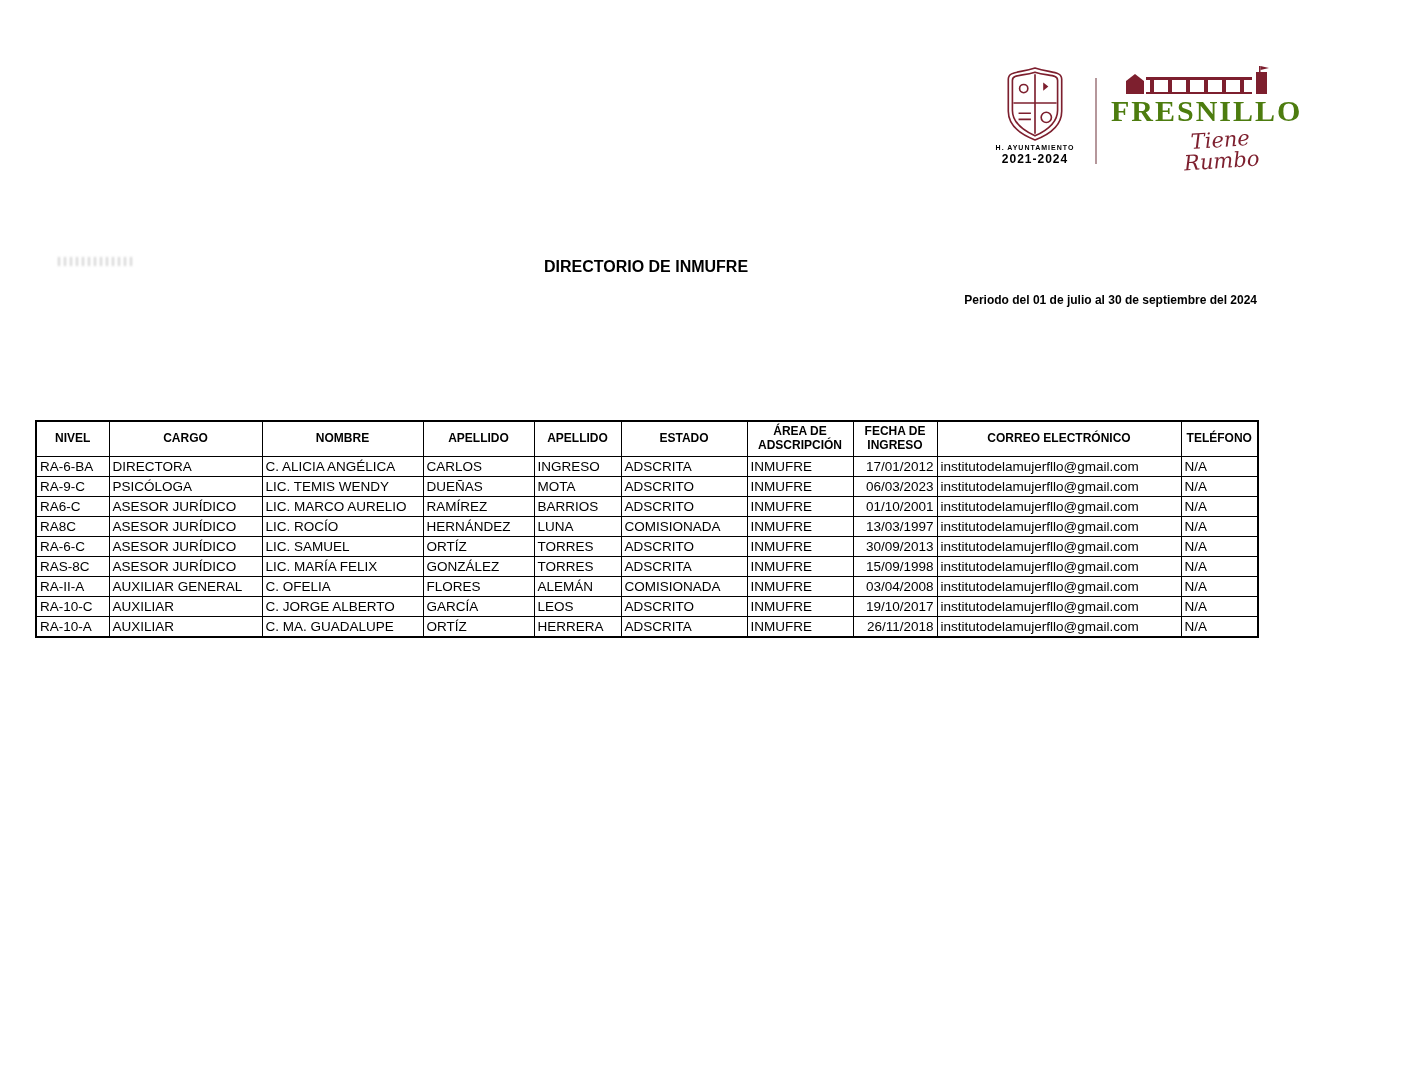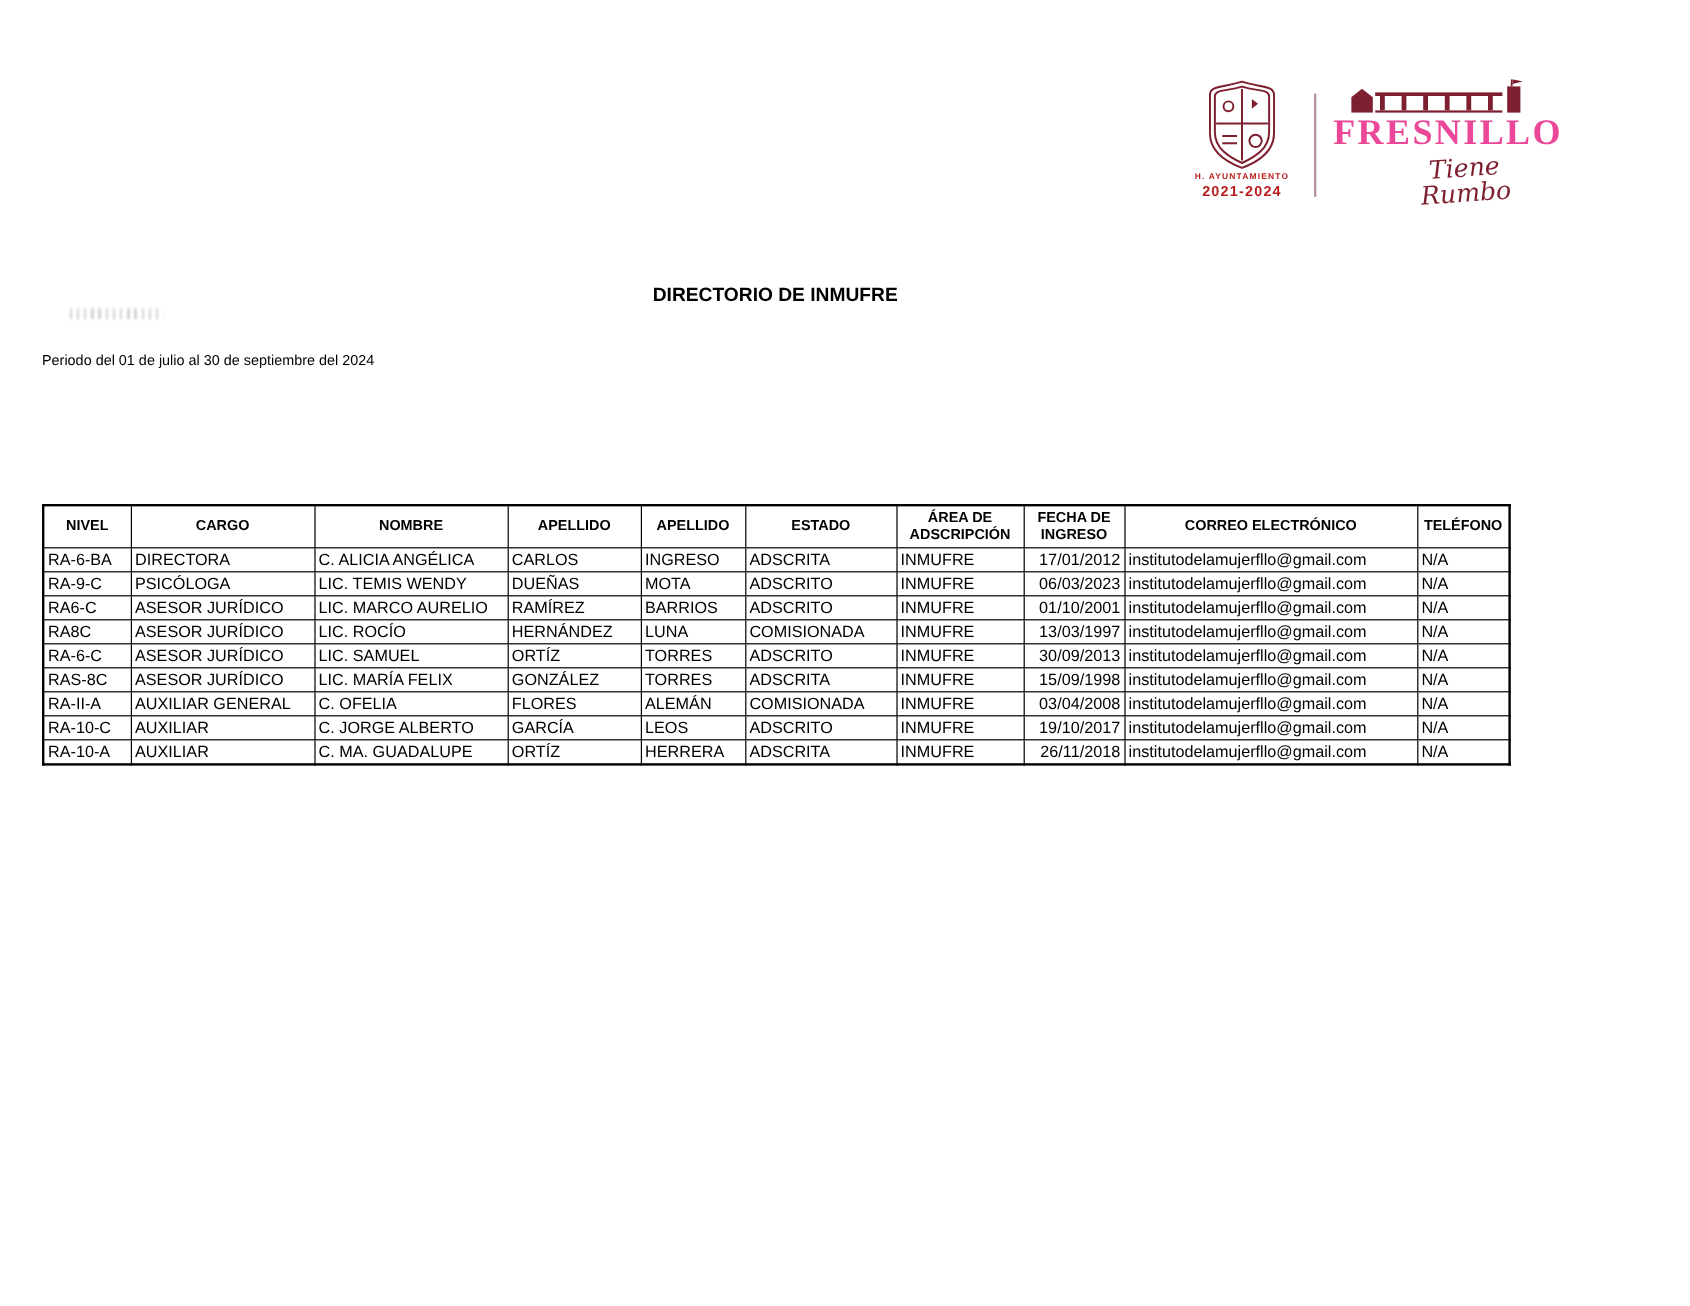--- a/index.html
+++ b/index.html
@@ -3,51 +3,51 @@
 <meta charset="utf-8">
 <style>
   html,body { margin:0; padding:0; background:#ffffff; }
   .page {
     position:relative; width:1408px; height:1088px; background:#ffffff;
     font-family:"Liberation Sans", sans-serif; color:#000; overflow:hidden;
   }
 
   
   .logo-block { position:absolute; top:66px; left:985px; display:flex; align-items:flex-start; }
-  .crest-col { width:100px; text-align:center; color:#b91c1c; }
+  .crest-col { width:100px; text-align:center; color:#000000; }
   .crest-col svg { display:block; margin:0 auto; }
   .crest-caption { font-size:7px; letter-spacing:1px; margin-top:2px; font-weight:bold; }
   .crest-years { font-size:12px; font-weight:bold; letter-spacing:1px; margin-top:1px; }
   .logo-divider { width:2px; height:86px; background:#b5979b; margin:12px 14px 0 10px; }
   .brand-col { width:180px; text-align:center; color:#7d1f2e; }
   .brand-col svg { display:block; margin:0 auto 0 auto; }
   .wordmark {
     font-family:"Liberation Serif", serif; font-weight:bold; font-size:30px;
-    letter-spacing:2px; color:#ec4899; line-height:1; margin-top:2px;
+    letter-spacing:2px; color:#4d7c0f; line-height:1; margin-top:2px;
   }
   .tagline {
     font-family:"DejaVu Serif", serif; font-style:italic; font-size:21px;
     color:#7d1f2e; transform:rotate(-4deg); margin:4px 0 0 40px; line-height:1;
   }
 
   
   .artifact {
     position:absolute; left:58px; top:257px; width:78px; height:9px; opacity:.45;
     background:repeating-linear-gradient(90deg,#9a9a9a 0 2px, transparent 2px 6px);
     filter:blur(1px);
   }
 
   
   .title {
-    position:absolute; left:35px; top:238px; width:1222px;
+    position:absolute; left:35px; top:258px; width:1222px;
     text-align:center; font-size:16px; font-weight:bold;
   }
   .subtitle {
     position:absolute; left:35px; top:293px; width:1222px;
-    text-align:left; font-size:12px;
+    text-align:right; font-size:12px;font-weight:bold;
   }
 
   
   .table-wrap { position:absolute; left:35px; top:420px; width:980px; }
   table.directory {
     border-collapse:collapse; width:100%; table-layout:fixed;
     border:2px solid #000;
   }
   table.directory th, table.directory td { border:1px solid #000; }
   table.directory th {

